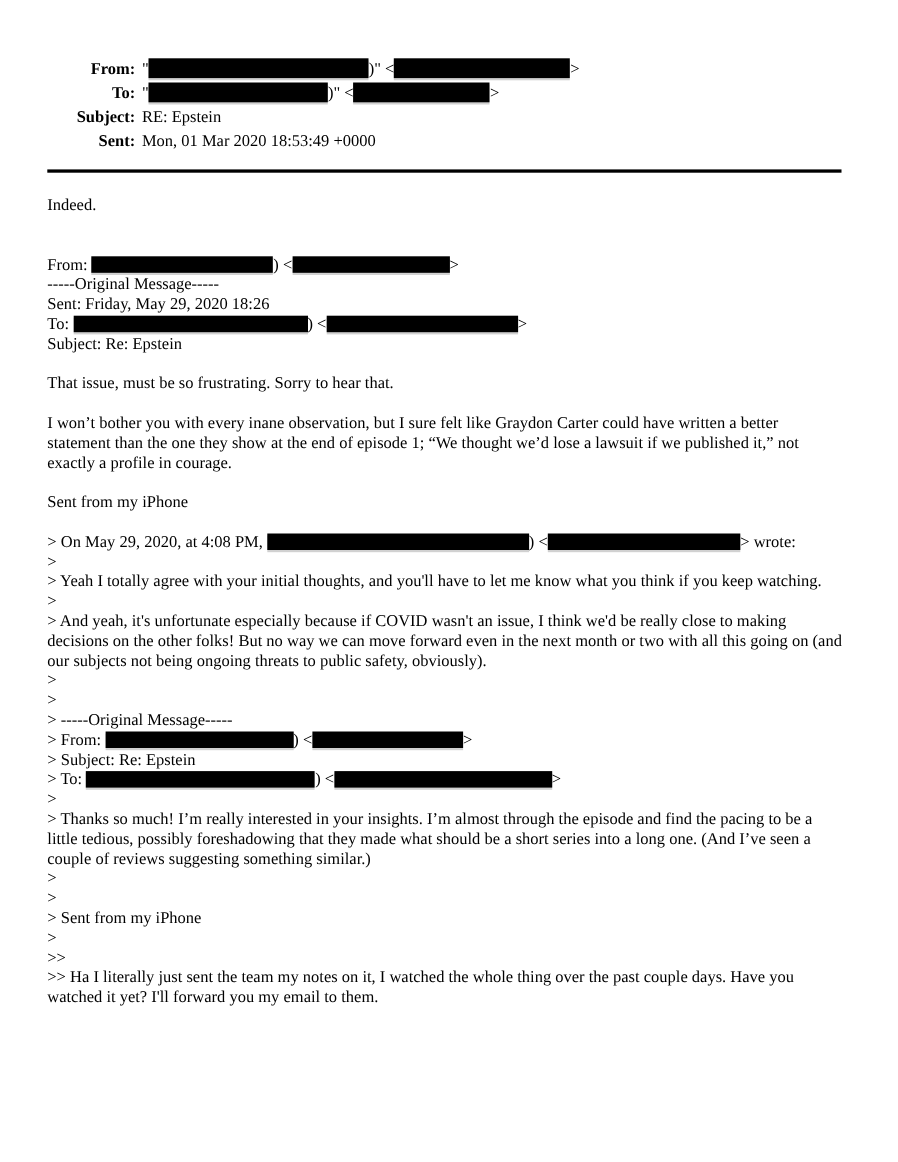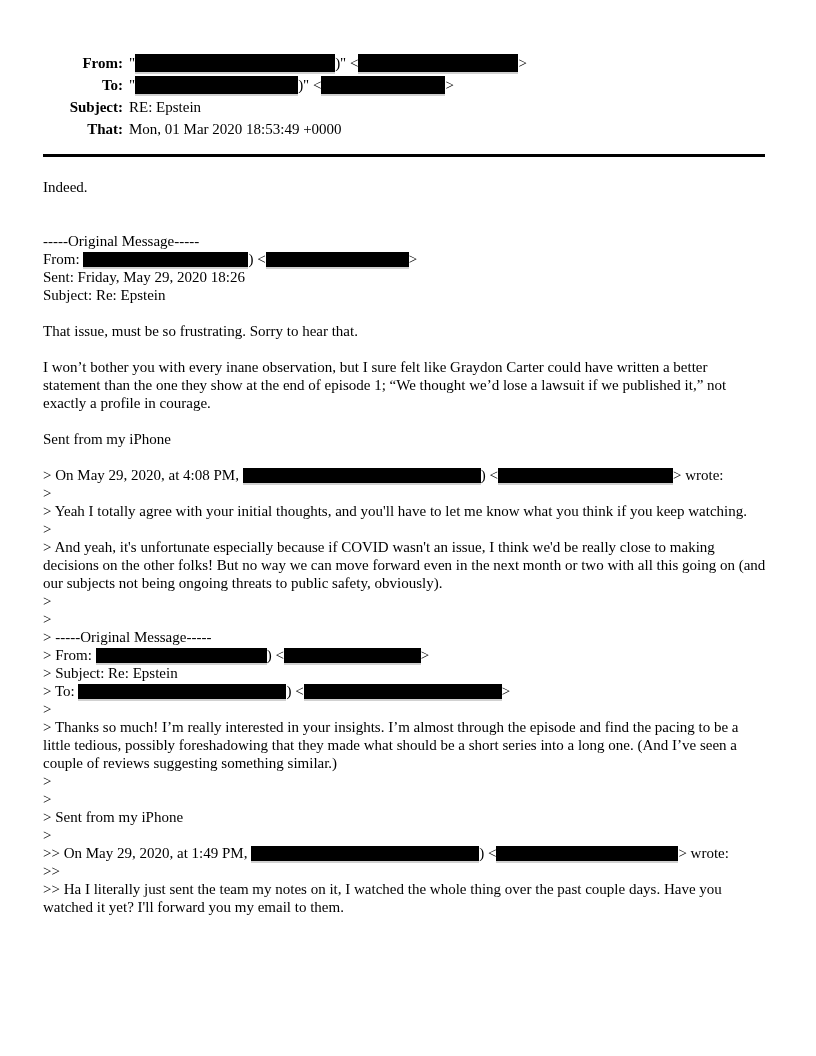--- a/index.html
+++ b/index.html
@@ -77,32 +77,33 @@
       </div>
       <div class="header-row">
         <span class="header-label">To:</span>
         <span class="header-value"><span class="seg">"</span><span class="redaction" style="width: 163px;"></span><span class="seg">)" &lt;</span><span class="redaction" style="width: 124px;"></span><span class="seg">&gt;</span></span>
       </div>
       <div class="header-row">
         <span class="header-label">Subject:</span>
         <span class="header-value"><span class="seg">RE: Epstein</span></span>
       </div>
       <div class="header-row">
-        <span class="header-label">That:</span>
+        <span class="header-label">Sent:</span>
         <span class="header-value"><span class="seg">Mon, 01 Mar 2020 18:53:49 +0000</span></span>
       </div>
     </div>
   <hr class="divider">
   <div class="body">
       <div class="para"><span class="seg">Indeed.</span></div>
       <div class="para"></div>
       <div class="para"></div>
+      <div class="para"><span class="seg">From: </span><span class="redaction" style="width: 165px;"></span><span class="seg">) &lt;</span><span class="redaction" style="width: 143px;"></span><span class="seg">&gt;</span></div>
       <div class="para"><span class="seg">-----Original Message-----</span></div>
-      <div class="para"><span class="seg">From: </span><span class="redaction" style="width: 165px;"></span><span class="seg">) &lt;</span><span class="redaction" style="width: 143px;"></span><span class="seg">&gt;</span></div>
       <div class="para"><span class="seg">Sent: Friday, May 29, 2020 18:26</span></div>
+      <div class="para"><span class="seg">To: </span><span class="redaction" style="width: 213px;"></span><span class="seg">) &lt;</span><span class="redaction" style="width: 174px;"></span><span class="seg">&gt;</span></div>
       <div class="para"><span class="seg">Subject: Re: Epstein</span></div>
       <div class="para"></div>
       <div class="para"><span class="seg">That issue, must be so frustrating. Sorry to hear that.</span></div>
       <div class="para"></div>
       <div class="para"><span class="seg">I won’t bother you with every inane observation, but I sure felt like Graydon Carter could have written a better statement than the one they show at the end of episode 1; “We thought we’d lose a lawsuit if we published it,” not exactly a profile in courage.</span></div>
       <div class="para"></div>
       <div class="para"><span class="seg">Sent from my iPhone</span></div>
       <div class="para"></div>
       <div class="para"><span class="seg">&gt; On May 29, 2020, at 4:08 PM, </span><span class="redaction" style="width: 238px;"></span><span class="seg">) &lt;</span><span class="redaction" style="width: 175px;"></span><span class="seg">&gt; wrote:</span></div>
       <div class="para"><span class="seg">&gt;</span></div>
@@ -114,17 +115,16 @@
       <div class="para"><span class="seg">&gt; -----Original Message-----</span></div>
       <div class="para"><span class="seg">&gt; From: </span><span class="redaction" style="width: 171px;"></span><span class="seg">) &lt;</span><span class="redaction" style="width: 137px;"></span><span class="seg">&gt;</span></div>
       <div class="para"><span class="seg">&gt; Subject: Re: Epstein</span></div>
       <div class="para"><span class="seg">&gt; To: </span><span class="redaction" style="width: 208px;"></span><span class="seg">) &lt;</span><span class="redaction" style="width: 198px;"></span><span class="seg">&gt;</span></div>
       <div class="para"><span class="seg">&gt;</span></div>
       <div class="para"><span class="seg">&gt; Thanks so much! I’m really interested in your insights. I’m almost through the episode and find the pacing to be a little tedious, possibly foreshadowing that they made what should be a short series into a long one. (And I’ve seen a couple of reviews suggesting something similar.)</span></div>
       <div class="para"><span class="seg">&gt;</span></div>
       <div class="para"><span class="seg">&gt;</span></div>
       <div class="para"><span class="seg">&gt; Sent from my iPhone</span></div>
       <div class="para"><span class="seg">&gt;</span></div>
-      <div class="para"><span class="seg">&gt;&gt; On May 29, 2020, at 1:49 PM, </span><span class="redaction" style="width: 228px;"></span><span class="seg">) &lt;</span><span class="redaction" style="width: 182px;"></span><span class="seg">&gt; wrote:</span></div>
       <div class="para"><span class="seg">&gt;&gt;</span></div>
       <div class="para"><span class="seg">&gt;&gt; Ha I literally just sent the team my notes on it, I watched the whole thing over the past couple days. Have you watched it yet? I'll forward you my email to them.</span></div>
     </div>
 </div>
 
 </body></html>

